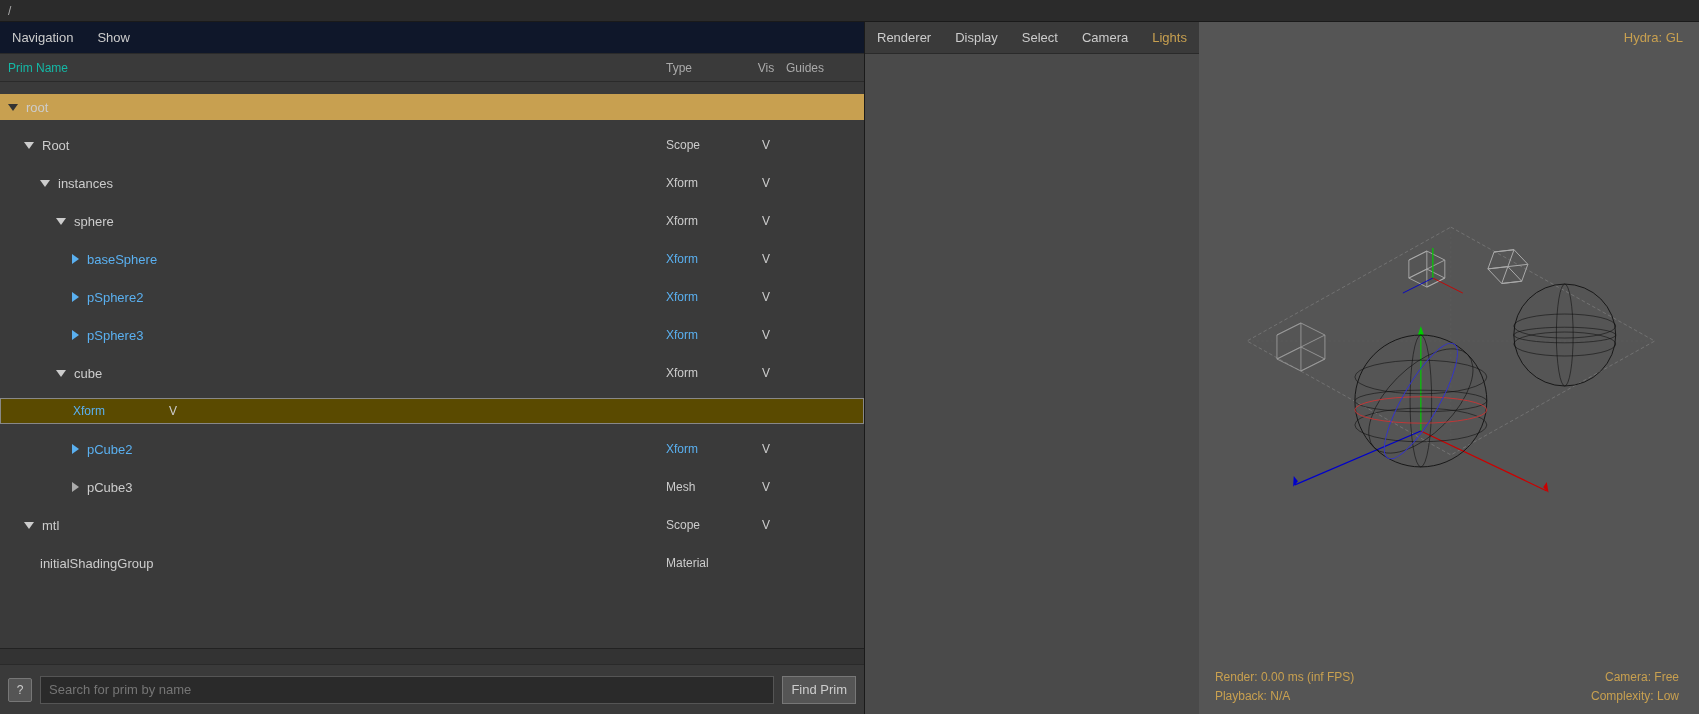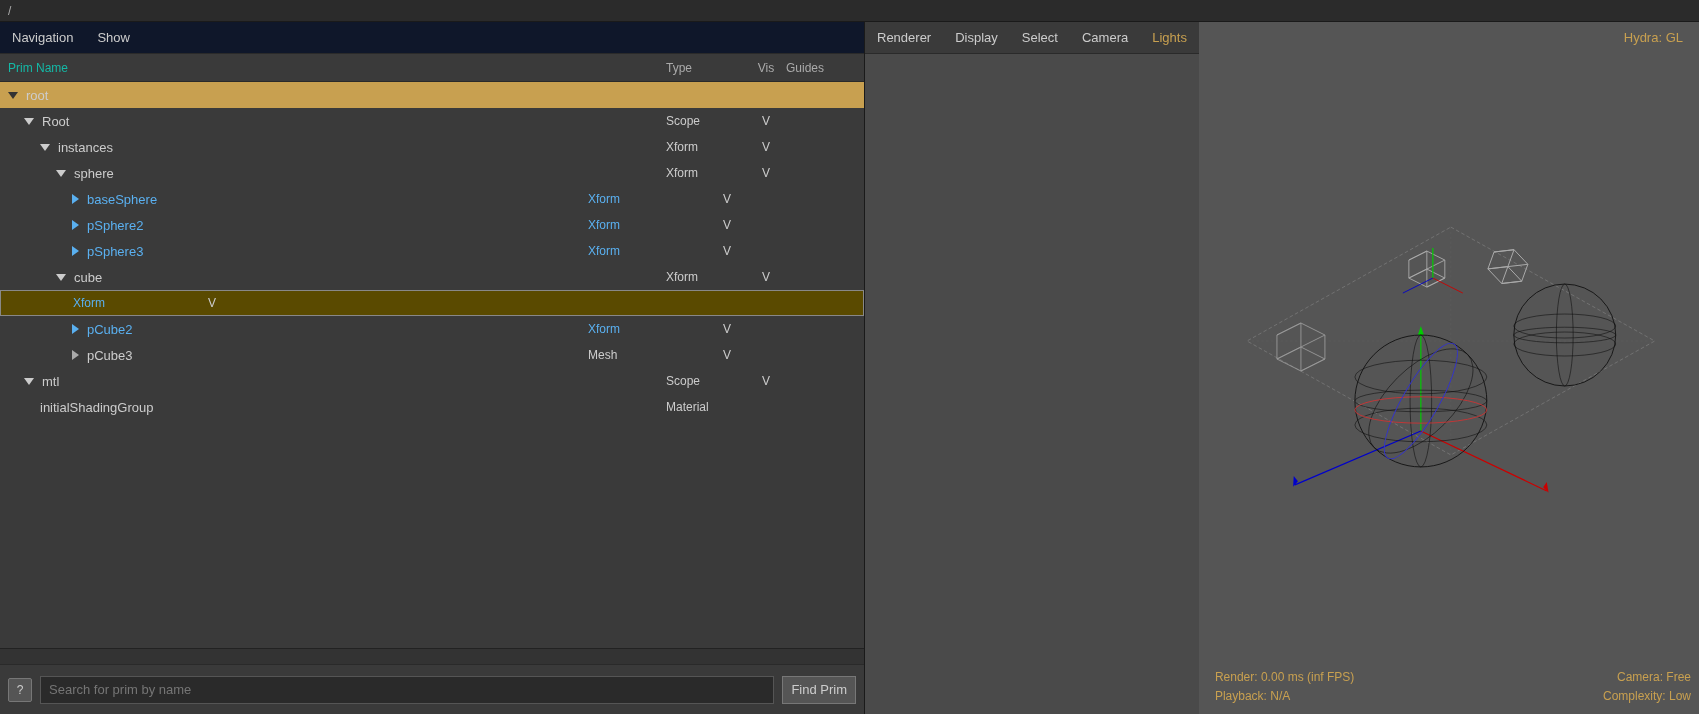--- a/index.html
+++ b/index.html
@@ -80,20 +80,21 @@
       overflow-y: auto;
       overflow-x: hidden;
     }
 
     .tree-row {
       display: flex;
       align-items: center;
       height: 26px;
       padding: 0 8px;
       cursor: pointer;
+      margin-top: 12px;
     }
     .tree-row.selected { background: #5a4a00; border: 1px solid #888; }
     .tree-row.root-row { background: #c8a050; color: #222; }
 
     .tree-row-name {
       flex: 1;
       display: flex;
       align-items: center;
       gap: 4px;
       overflow: hidden;
@@ -105,21 +106,21 @@
     .tree-row-guides { width: 70px; font-size: 12px; color: #cccccc; }
 
     .tree-row.root-row .tree-row-type,
     .tree-row.root-row .tree-row-vis,
     .tree-row.root-row .tree-row-name { color: #222; }
 
     .indent-0 { padding-left: 8px; }
     .indent-1 { padding-left: 24px; }
     .indent-2 { padding-left: 40px; }
     .indent-3 { padding-left: 56px; }
-    .indent-4 { padding-left: 72px; gap: 39px; }
+    .indent-4 { padding-left: 72px; }
 
     .triangle-down {
       display: inline-block;
       width: 0; height: 0;
       border-left: 5px solid transparent;
       border-right: 5px solid transparent;
       border-top: 7px solid #ccc;
       margin-right: 4px;
     }
     .triangle-right {
@@ -232,21 +233,21 @@
       bottom: 8px;
       left: 16px;
       color: #c8a050;
       font-size: 12px;
       line-height: 1.6;
     }
 
     .camera-stats {
       position: absolute;
       bottom: 8px;
-      right: 8px;
+      right: 20px;
       color: #c8a050;
       font-size: 12px;
       line-height: 1.6;
       text-align: right;
     }
 
     
     .scene-svg {
       width: 100%;
       height: 100%;

